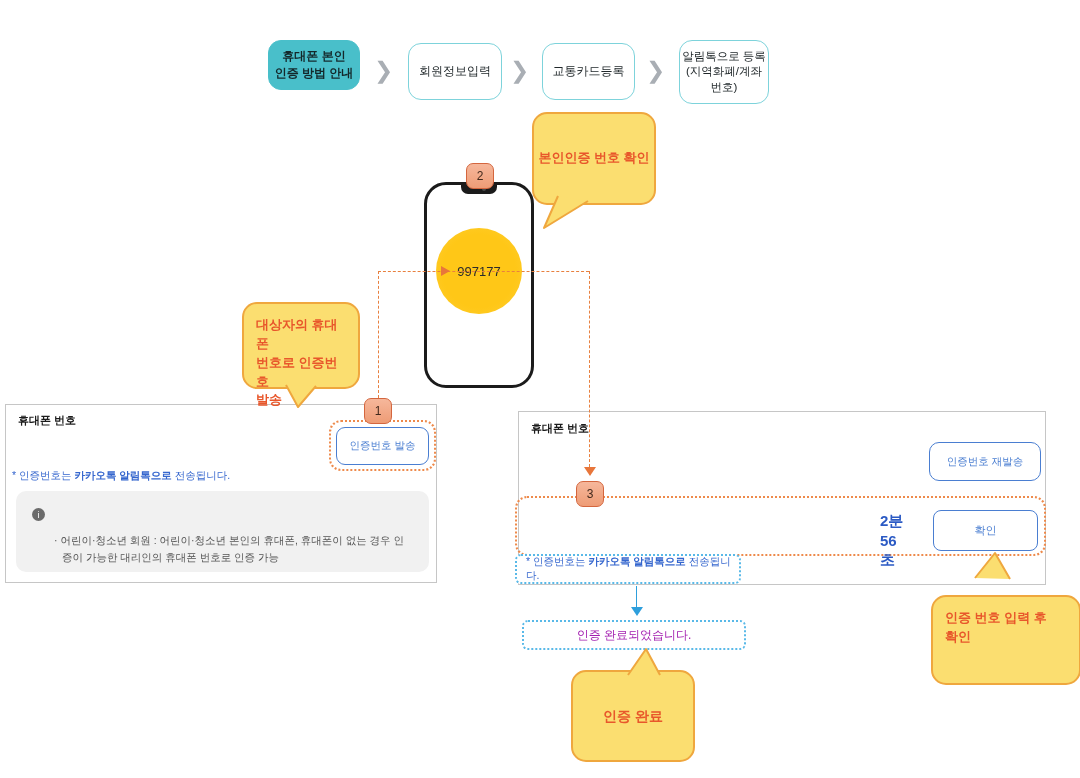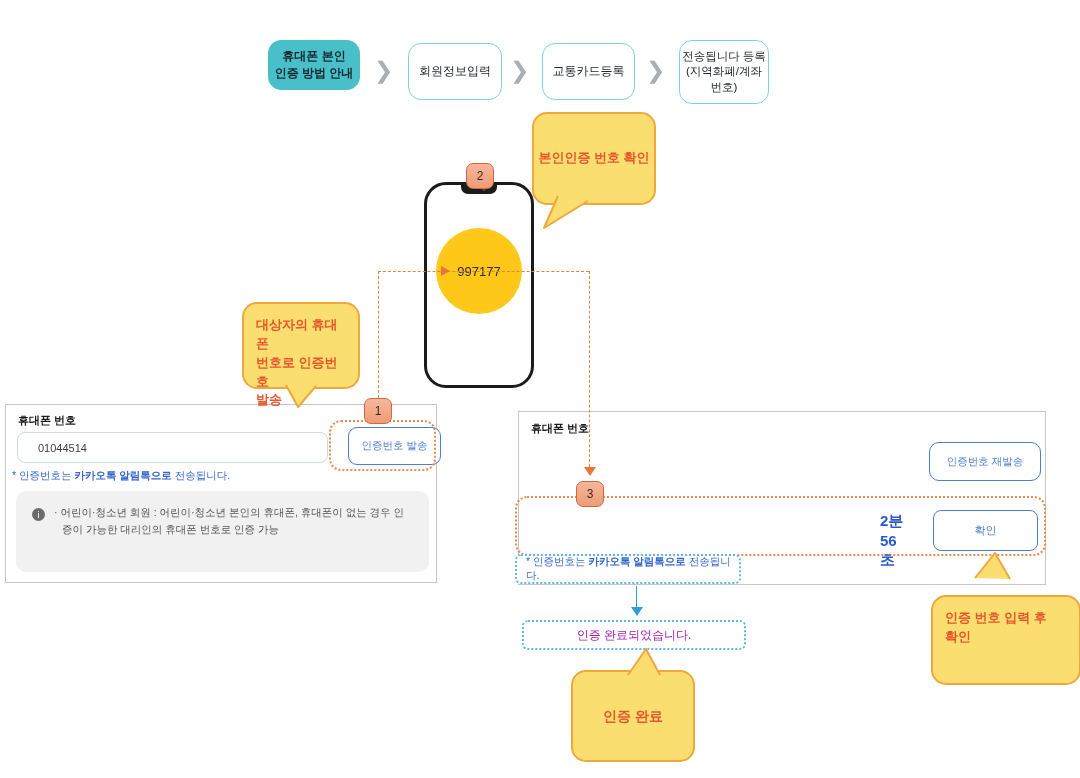--- a/index.html
+++ b/index.html
@@ -60,39 +60,39 @@
     color:#4A7ED1; font-size:10.5px; display:flex; align-items:center; justify-content:center;
     cursor:pointer; z-index:4; }
   .dash-o { border:2px dotted #EE8A4B; border-radius:12px; z-index:5; }
   .dash-b { border:2px dotted #59B9E8; border-radius:6px; background:#fff; z-index:5; }
   .note-blue { font-size:10.5px; color:#3566CE; }
   .note-blue .b { font-weight:bold; }
   .info-box { position:absolute; background:#F1F1F1; border-radius:10px; }
   .info-icon { position:absolute; width:13px; height:13px; background:#6b6b6b; color:#fff;
     border-radius:50%; font-size:9px; display:flex; align-items:center; justify-content:center; }
   .info-lines { position:absolute; font-size:10.5px; color:#555; line-height:1.65; }
-  .info-line { padding-left:8px; text-indent:-8px; }
+  .info-line { padding-left:8px; text-indent:-8px;margin-top:28px; }
   .info-line + .info-line { margin-top:8px; }
   .timer { font-size:15px; font-weight:bold; color:#2B5AC4; line-height:1.3; z-index:6; }
   .completion { display:flex; align-items:center; justify-content:center;
     font-size:12px; color:#a21caf; z-index:6; }
 </style>
 </head>
 <body>
 
 <div id="canvas">
 
   <div class="abs step-box active" style="left:268px; top:40px; width:92px; height:50px;">휴대폰 본인
 인증 방법 안내</div>
   <div class="abs chev" style="left:374px; top:57px;">❯</div>
   <div class="abs step-box" style="left:408px; top:43px; width:94px; height:57px;">회원정보입력</div>
   <div class="abs chev" style="left:510px; top:57px;">❯</div>
   <div class="abs step-box" style="left:542px; top:43px; width:93px; height:57px;">교통카드등록</div>
   <div class="abs chev" style="left:646px; top:57px;">❯</div>
-  <div class="abs step-box" style="left:679px; top:40px; width:90px; height:64px; font-size:11.5px; line-height:1.35;">전송됩니다 등록
+  <div class="abs step-box" style="left:679px; top:40px; width:90px; height:64px; font-size:11.5px; line-height:1.35;">알림톡으로 등록
 (지역화폐/계좌
 번호)</div>
 
   <div class="abs phone" style="left:424px; top:182px; width:110px; height:206px;">
     <div class="notch">
         <div class="notch-dot"></div>
       </div>
   </div>
   <div class="abs code-circle" style="left:436px; top:228px; width:86px; height:86px;">
     <span>997177</span>
@@ -115,23 +115,22 @@
 
   <div class="abs bubble left-text" style="left:242px; top:302px; width:118px; height:87px;">대상자의 휴대폰
 번호로 인증번호
 발송</div>
   <svg class="abs tail" style="left:276px; top:381px;" width="50" height="30">
     <path d="M 10 4 L 22 26 L 40 5" fill="#FBDE70" stroke="#EFA73E" stroke-width="2" stroke-linejoin="round"></path>
   </svg>
 
   <div class="abs panel" style="left:5px; top:404px; width:432px; height:179px;">
     <div class="panel-title" style="left:12px; top:8px;">휴대폰 번호</div>
-    <div class="field white" style="left:11px; top:27px; width:311px; height:31px; font-size:11px;">01044514</div>
     <div class="abs dash-o" style="left:323px; top:15px; width:107px; height:51px;"></div>
-    <div class="btn-blue" style="left:330px; top:22px; width:93px; height:38px;margin-left:12px;">인증번호 발송</div>
+    <div class="btn-blue" style="left:330px; top:22px; width:93px; height:38px;">인증번호 발송</div>
     <div class="abs note-blue" style="left:6px; top:64px;">
       <span>* 인증번호는 </span><span class="b">카카오톡 알림톡으로</span><span> 전송됩니다.</span>
     </div>
     <div class="info-box" style="left:10px; top:86px; width:413px; height:81px;">
       <div class="info-icon" style="left:16px; top:17px;">i</div>
       <div class="info-lines" style="left:38px; top:13px; width:356px;">
         <div class="info-line">· 어린이·청소년 회원 : 어린이·청소년 본인의 휴대폰, 휴대폰이 없는 경우 인증이 가능한 대리인의 휴대폰 번호로 인증 가능</div>
       </div>
     </div>
   </div>

